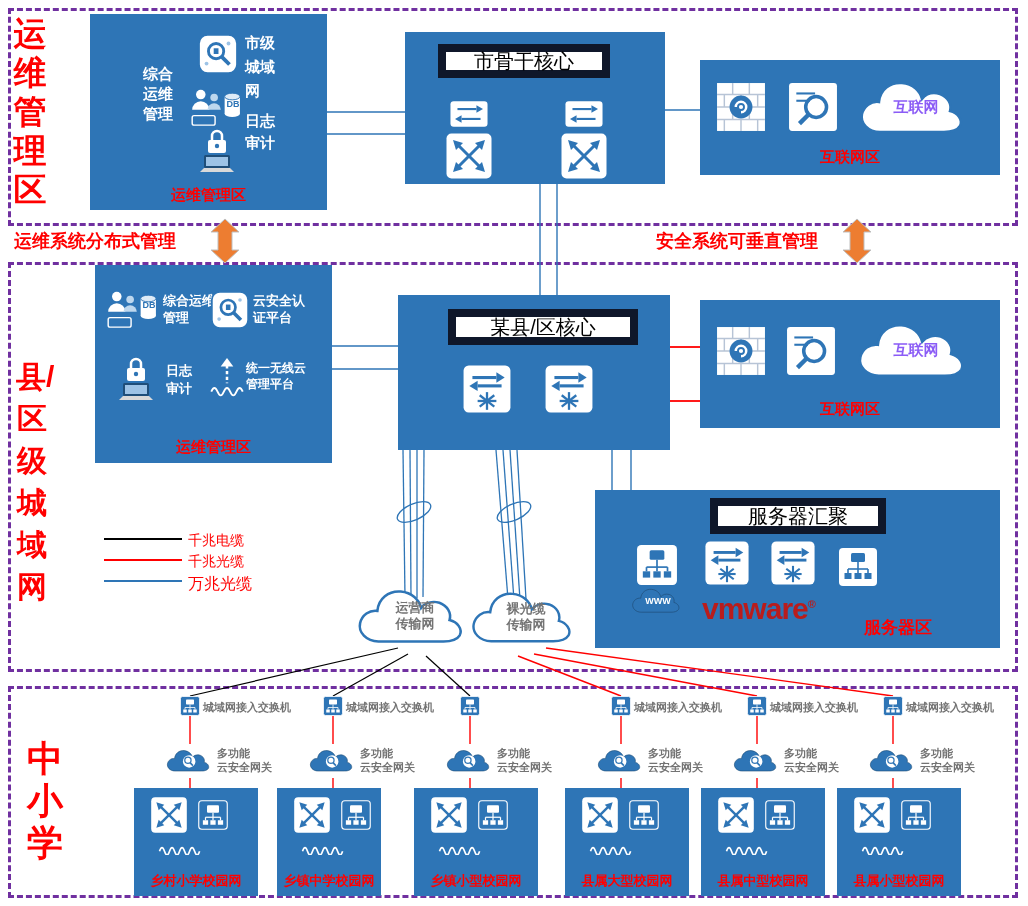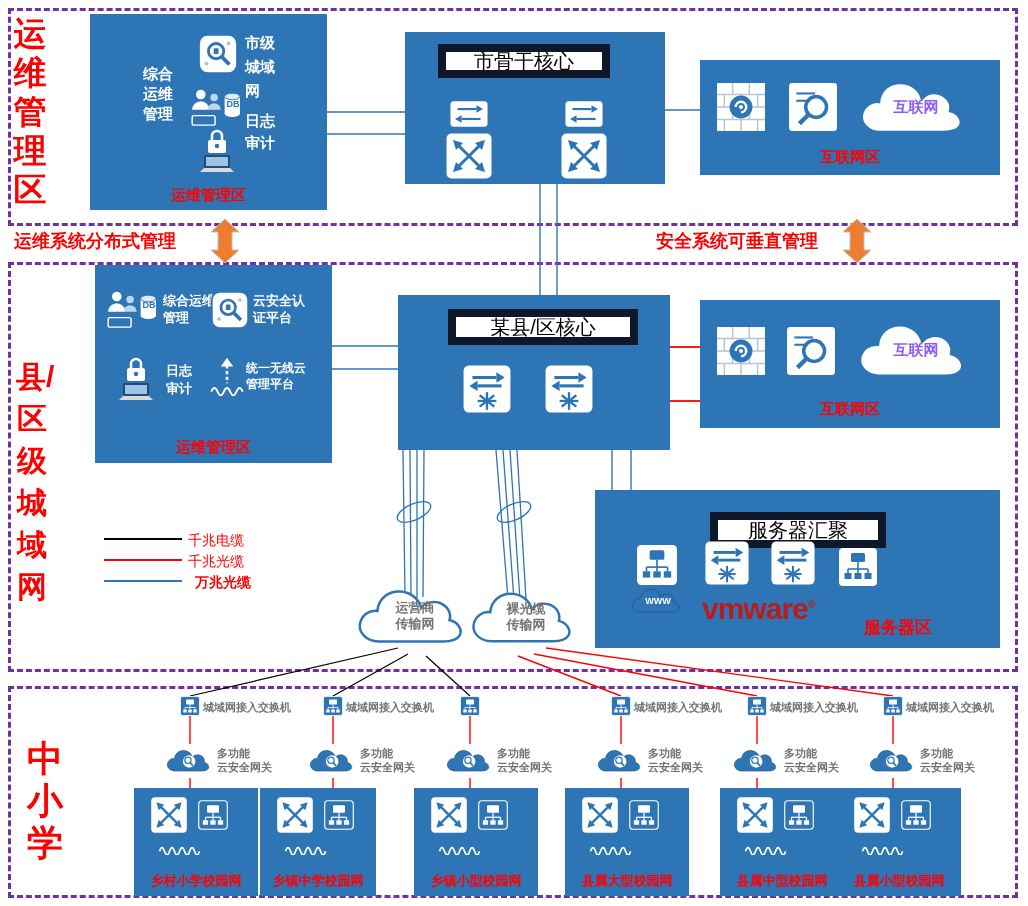--- a/index.html
+++ b/index.html
@@ -320,21 +320,21 @@
   <svg class="ic" style="left:786px;top:326px" width="50" height="50">
       <use href="#s-search"></use>
     </svg>
   <svg class="ic" style="left:848px;top:318px" width="136" height="66">
       <use href="#s-cloud"></use>
     </svg>
   <div class="blabel cx" style="left:848px;top:341px;width:136px;font-size:15px">互联网</div>
   <div class="rlabel cx" style="left:700px;top:400px;width:300px;font-size:15px">互联网区</div>
 
   <div class="bluebox" style="left:595px;top:490px;width:405px;height:158px"></div>
-  <div class="titlebox" style="left:710px;top:512px;width:176px;height:36px;font-size:20px">服务器汇聚</div>
+  <div class="titlebox" style="left:710px;top:498px;width:176px;height:36px;font-size:20px">服务器汇聚</div>
   <svg class="ic" style="left:636px;top:544px" width="42" height="42">
       <use href="#s-tree"></use>
     </svg>
   <svg class="ic" style="left:704px;top:540px" width="46" height="46">
       <use href="#s-sw"></use>
     </svg>
   <svg class="ic" style="left:770px;top:540px" width="46" height="46">
       <use href="#s-sw"></use>
     </svg>
   <svg class="ic" style="left:838px;top:547px" width="40" height="40">
@@ -342,21 +342,21 @@
     </svg>
   <svg class="ic" style="left:630px;top:584px" width="56" height="34">
       <use href="#s-cloudblue"></use>
     </svg>
   <div class="abs cx" style="left:630px;top:596px;width:56px;font-size:9px;font-weight:bold;color:#fff">WWW</div>
   <div class="abs" style="left:702px;top:592px;color:#b91c1c;font-weight:bold;font-size:30px;letter-spacing:-1px"><span>vmware</span><sup style="font-size:11px">®</sup></div>
   <div class="rlabel nowrap" style="left:864px;top:616px;font-size:17px">服务器区</div>
 
   <div class="rlabel nowrap" style="left:188px;top:532px;font-size:14px;font-weight:normal">千兆电缆</div>
   <div class="rlabel nowrap" style="left:188px;top:553px;font-size:14px;font-weight:normal">千兆光缆</div>
-  <div class="rlabel nowrap" style="left:195px;top:574px;font-size:14px;font-weight:bold">万兆光缆</div>
+  <div class="rlabel nowrap" style="left:188px;top:574px;font-size:16px;font-weight:normal">万兆光缆</div>
 
   <svg class="ic" style="left:354px;top:583px" width="122" height="68">
       <use href="#s-cloud"></use>
     </svg>
   <div class="klabel cx" style="left:354px;top:600px;width:122px;font-size:13px;line-height:16px">
       <span style="display:block">运营商</span>
       <span style="display:block">传输网</span>
     </div>
   <svg class="ic" style="left:468px;top:585px" width="116" height="66">
       <use href="#s-cloud"></use>
@@ -394,21 +394,21 @@
       <use href="#s-node"></use>
     </svg>
   <div class="klabel nowrap" style="left:346px;top:700px;font-size:11px">城域网接入交换机</div>
   <svg class="ic" style="left:308px;top:744px" width="50" height="34">
       <use href="#s-cloudgw"></use>
     </svg>
   <div class="klabel" style="left:360px;top:746px;width:70px;font-size:11px;line-height:14px">
       <span style="display:block">多功能</span>
       <span style="display:block">云安全网关</span>
     </div>
-  <div class="bluebox" style="left:260px;top:788px;width:116px;height:108px">
+  <div class="bluebox" style="left:277px;top:788px;width:104px;height:108px">
     <svg class="ic" style="left:16px;top:8px" width="38" height="38">
         <use href="#s-xsw"></use>
       </svg>
     <svg class="ic" style="left:64px;top:12px" width="30" height="30">
         <use href="#s-node"></use>
       </svg>
     <svg class="ic" style="left:22px;top:54px" width="46" height="13">
         <use href="#s-wave"></use>
       </svg>
     <div class="rlabel cx" style="left:0;right:0;bottom:6px;font-size:13px">乡镇中学校园网</div>
@@ -466,21 +466,21 @@
       <use href="#s-node"></use>
     </svg>
   <div class="klabel nowrap" style="left:770px;top:700px;font-size:11px">城域网接入交换机</div>
   <svg class="ic" style="left:732px;top:744px" width="50" height="34">
       <use href="#s-cloudgw"></use>
     </svg>
   <div class="klabel" style="left:784px;top:746px;width:70px;font-size:11px;line-height:14px">
       <span style="display:block">多功能</span>
       <span style="display:block">云安全网关</span>
     </div>
-  <div class="bluebox" style="left:720px;top:788px;width:124px;height:108px">
+  <div class="bluebox" style="left:701px;top:788px;width:124px;height:108px">
     <svg class="ic" style="left:16px;top:8px" width="38" height="38">
         <use href="#s-xsw"></use>
       </svg>
     <svg class="ic" style="left:64px;top:12px" width="30" height="30">
         <use href="#s-node"></use>
       </svg>
     <svg class="ic" style="left:22px;top:54px" width="46" height="13">
         <use href="#s-wave"></use>
       </svg>
     <div class="rlabel cx" style="left:0;right:0;bottom:6px;font-size:13px">县属中型校园网</div>

